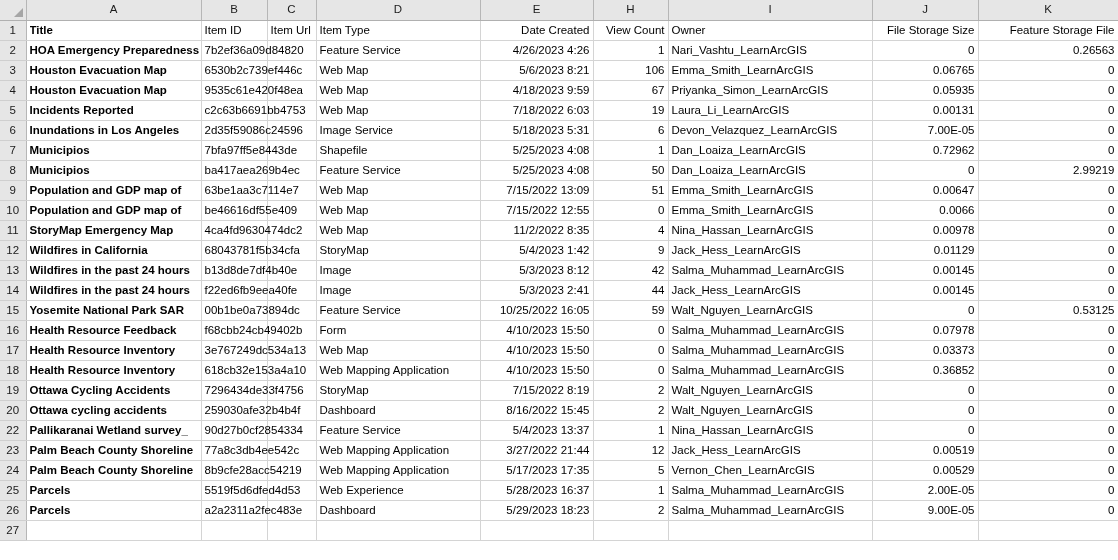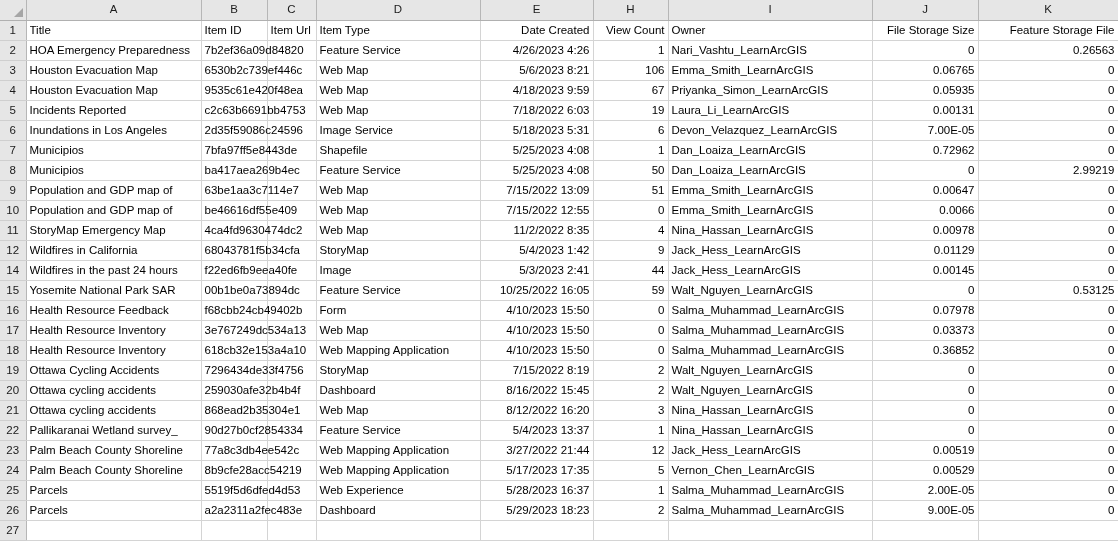--- a/index.html
+++ b/index.html
@@ -112,20 +112,21 @@
     white-space: nowrap;
     background: transparent;
     z-index: 2;
   }
   
   td.cell.clip > span {
     display: block;
     overflow: hidden;
     white-space: nowrap;
     width: 100%;
+    font-weight: bold;
   }
 </style>
 </head>
 <body>
 
 <div id="sheet">
   <table class="grid">
     <colgroup id="colgroup-main">
         <col style="width: 26px;">
         <col style="width: 175px;">
@@ -341,20 +342,36 @@
           </td>
           <td class="cell txt"></td>
           <td class="cell txt">StoryMap</td>
           <td class="cell num">5/4/2023 1:42</td>
           <td class="cell num">9</td>
           <td class="cell txt">Jack_Hess_LearnArcGIS</td>
           <td class="cell num">0.01129</td>
           <td class="cell num">0</td>
         </tr>
         <tr>
+          <td class="rowhead">13</td>
+          <td class="cell txt clip">
+            <span>Wildfires in the past 24 hours</span>
+          </td>
+          <td class="cell txt spill">
+            <span class="spilltext">b13d8de7df4b40e</span>
+          </td>
+          <td class="cell txt"></td>
+          <td class="cell txt">Image</td>
+          <td class="cell num">5/3/2023 8:12</td>
+          <td class="cell num">42</td>
+          <td class="cell txt">Salma_Muhammad_LearnArcGIS</td>
+          <td class="cell num">0.00145</td>
+          <td class="cell num">0</td>
+        </tr>
+        <tr>
           <td class="rowhead">14</td>
           <td class="cell txt clip">
             <span>Wildfires in the past 24 hours</span>
           </td>
           <td class="cell txt spill">
             <span class="spilltext">f22ed6fb9eea40fe</span>
           </td>
           <td class="cell txt"></td>
           <td class="cell txt">Image</td>
           <td class="cell num">5/3/2023 2:41</td>
@@ -453,36 +470,20 @@
           </td>
           <td class="cell txt"></td>
           <td class="cell txt">Dashboard</td>
           <td class="cell num">8/16/2022 15:45</td>
           <td class="cell num">2</td>
           <td class="cell txt">Walt_Nguyen_LearnArcGIS</td>
           <td class="cell num">0</td>
           <td class="cell num">0</td>
         </tr>
         <tr>
-          <td class="rowhead">21</td>
-          <td class="cell txt clip">
-            <span>Ottawa cycling accidents</span>
-          </td>
-          <td class="cell txt spill">
-            <span class="spilltext">868ead2b35304e1</span>
-          </td>
-          <td class="cell txt"></td>
-          <td class="cell txt">Web Map</td>
-          <td class="cell num">8/12/2022 16:20</td>
-          <td class="cell num">3</td>
-          <td class="cell txt">Nina_Hassan_LearnArcGIS</td>
-          <td class="cell num">0</td>
-          <td class="cell num">0</td>
-        </tr>
-        <tr>
           <td class="rowhead">22</td>
           <td class="cell txt clip">
             <span>Pallikaranai Wetland survey_</span>
           </td>
           <td class="cell txt spill">
             <span class="spilltext">90d27b0cf2854334</span>
           </td>
           <td class="cell txt"></td>
           <td class="cell txt">Feature Service</td>
           <td class="cell num">5/4/2023 13:37</td>

